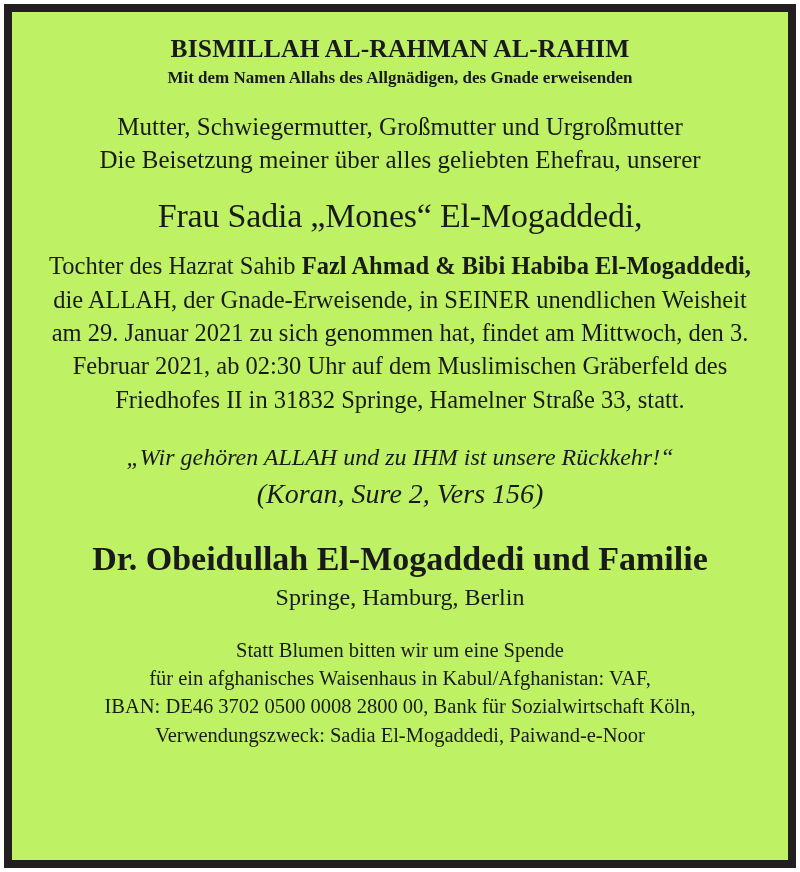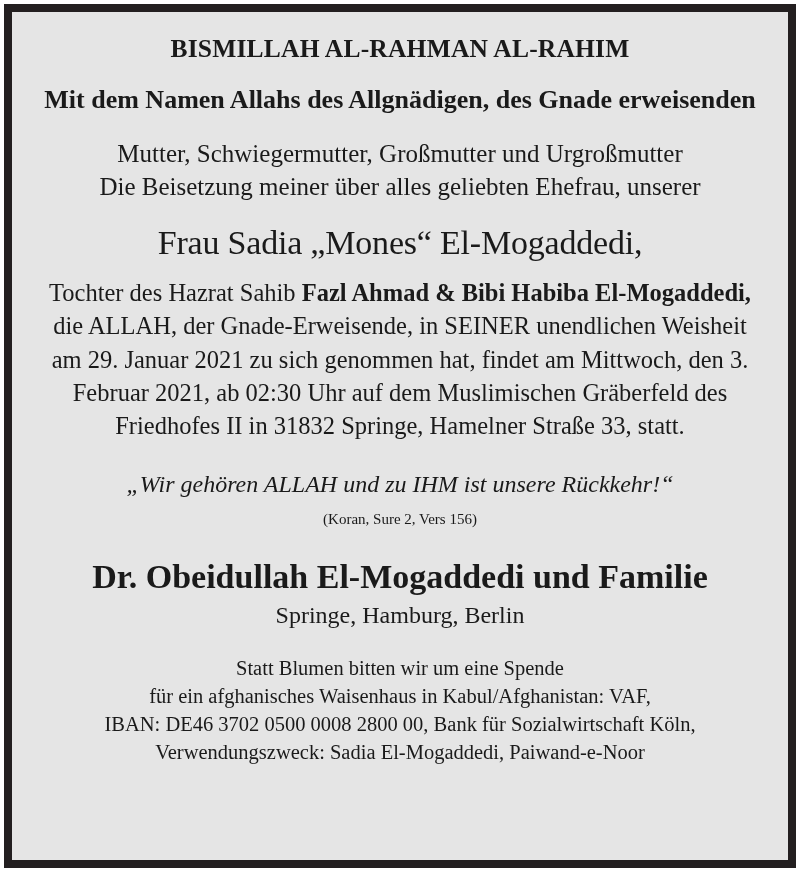--- a/index.html
+++ b/index.html
@@ -21,40 +21,40 @@
     height: 872px;
     padding: 4px;
     background: #ffffff;
   }
 
   .notice-inner {
     box-sizing: border-box;
     width: 100%;
     height: 100%;
     border: 8px solid #231f20;
-    background: #e5e5e5;
+    background: #bef264;
     padding: 16px 26px 10px 26px;
     text-align: center;
   }
 
   .block { margin: 0; }
 
   
   .bismillah-line1 {
     font-weight: bold;
     font-size: 25.5px;
     letter-spacing: 0.2px;
     line-height: 1.18;
     margin-top: 6px;
   }
   .bismillah-line2 {
     font-weight: bold;
-    font-size: 26px;
+    font-size: 17px;
     line-height: 1.2;
-    margin-top: 20px;
+    margin-top: 4px;
   }
 
   
   .intro {
     font-size: 25px;
     line-height: 1.32;
     margin-top: 22px;
   }
 
   
@@ -77,22 +77,23 @@
   
   .quote-block {
     margin-top: 26px;
     line-height: 1.32;
   }
   .quote-text {
     font-style: italic;
     font-size: 24px;
   }
   .quote-source {
-    font-size: 15px;
-    margin-top: 10px;
+    font-style: italic;
+    font-size: 28px;
+    margin-top: 2px;
   }
   .submission-line {
     font-size: 24px;
     margin-top: 2px;
   }
 
   
   .signature-block { margin-top: 26px; }
   .signature-name {
     font-weight: bold;

